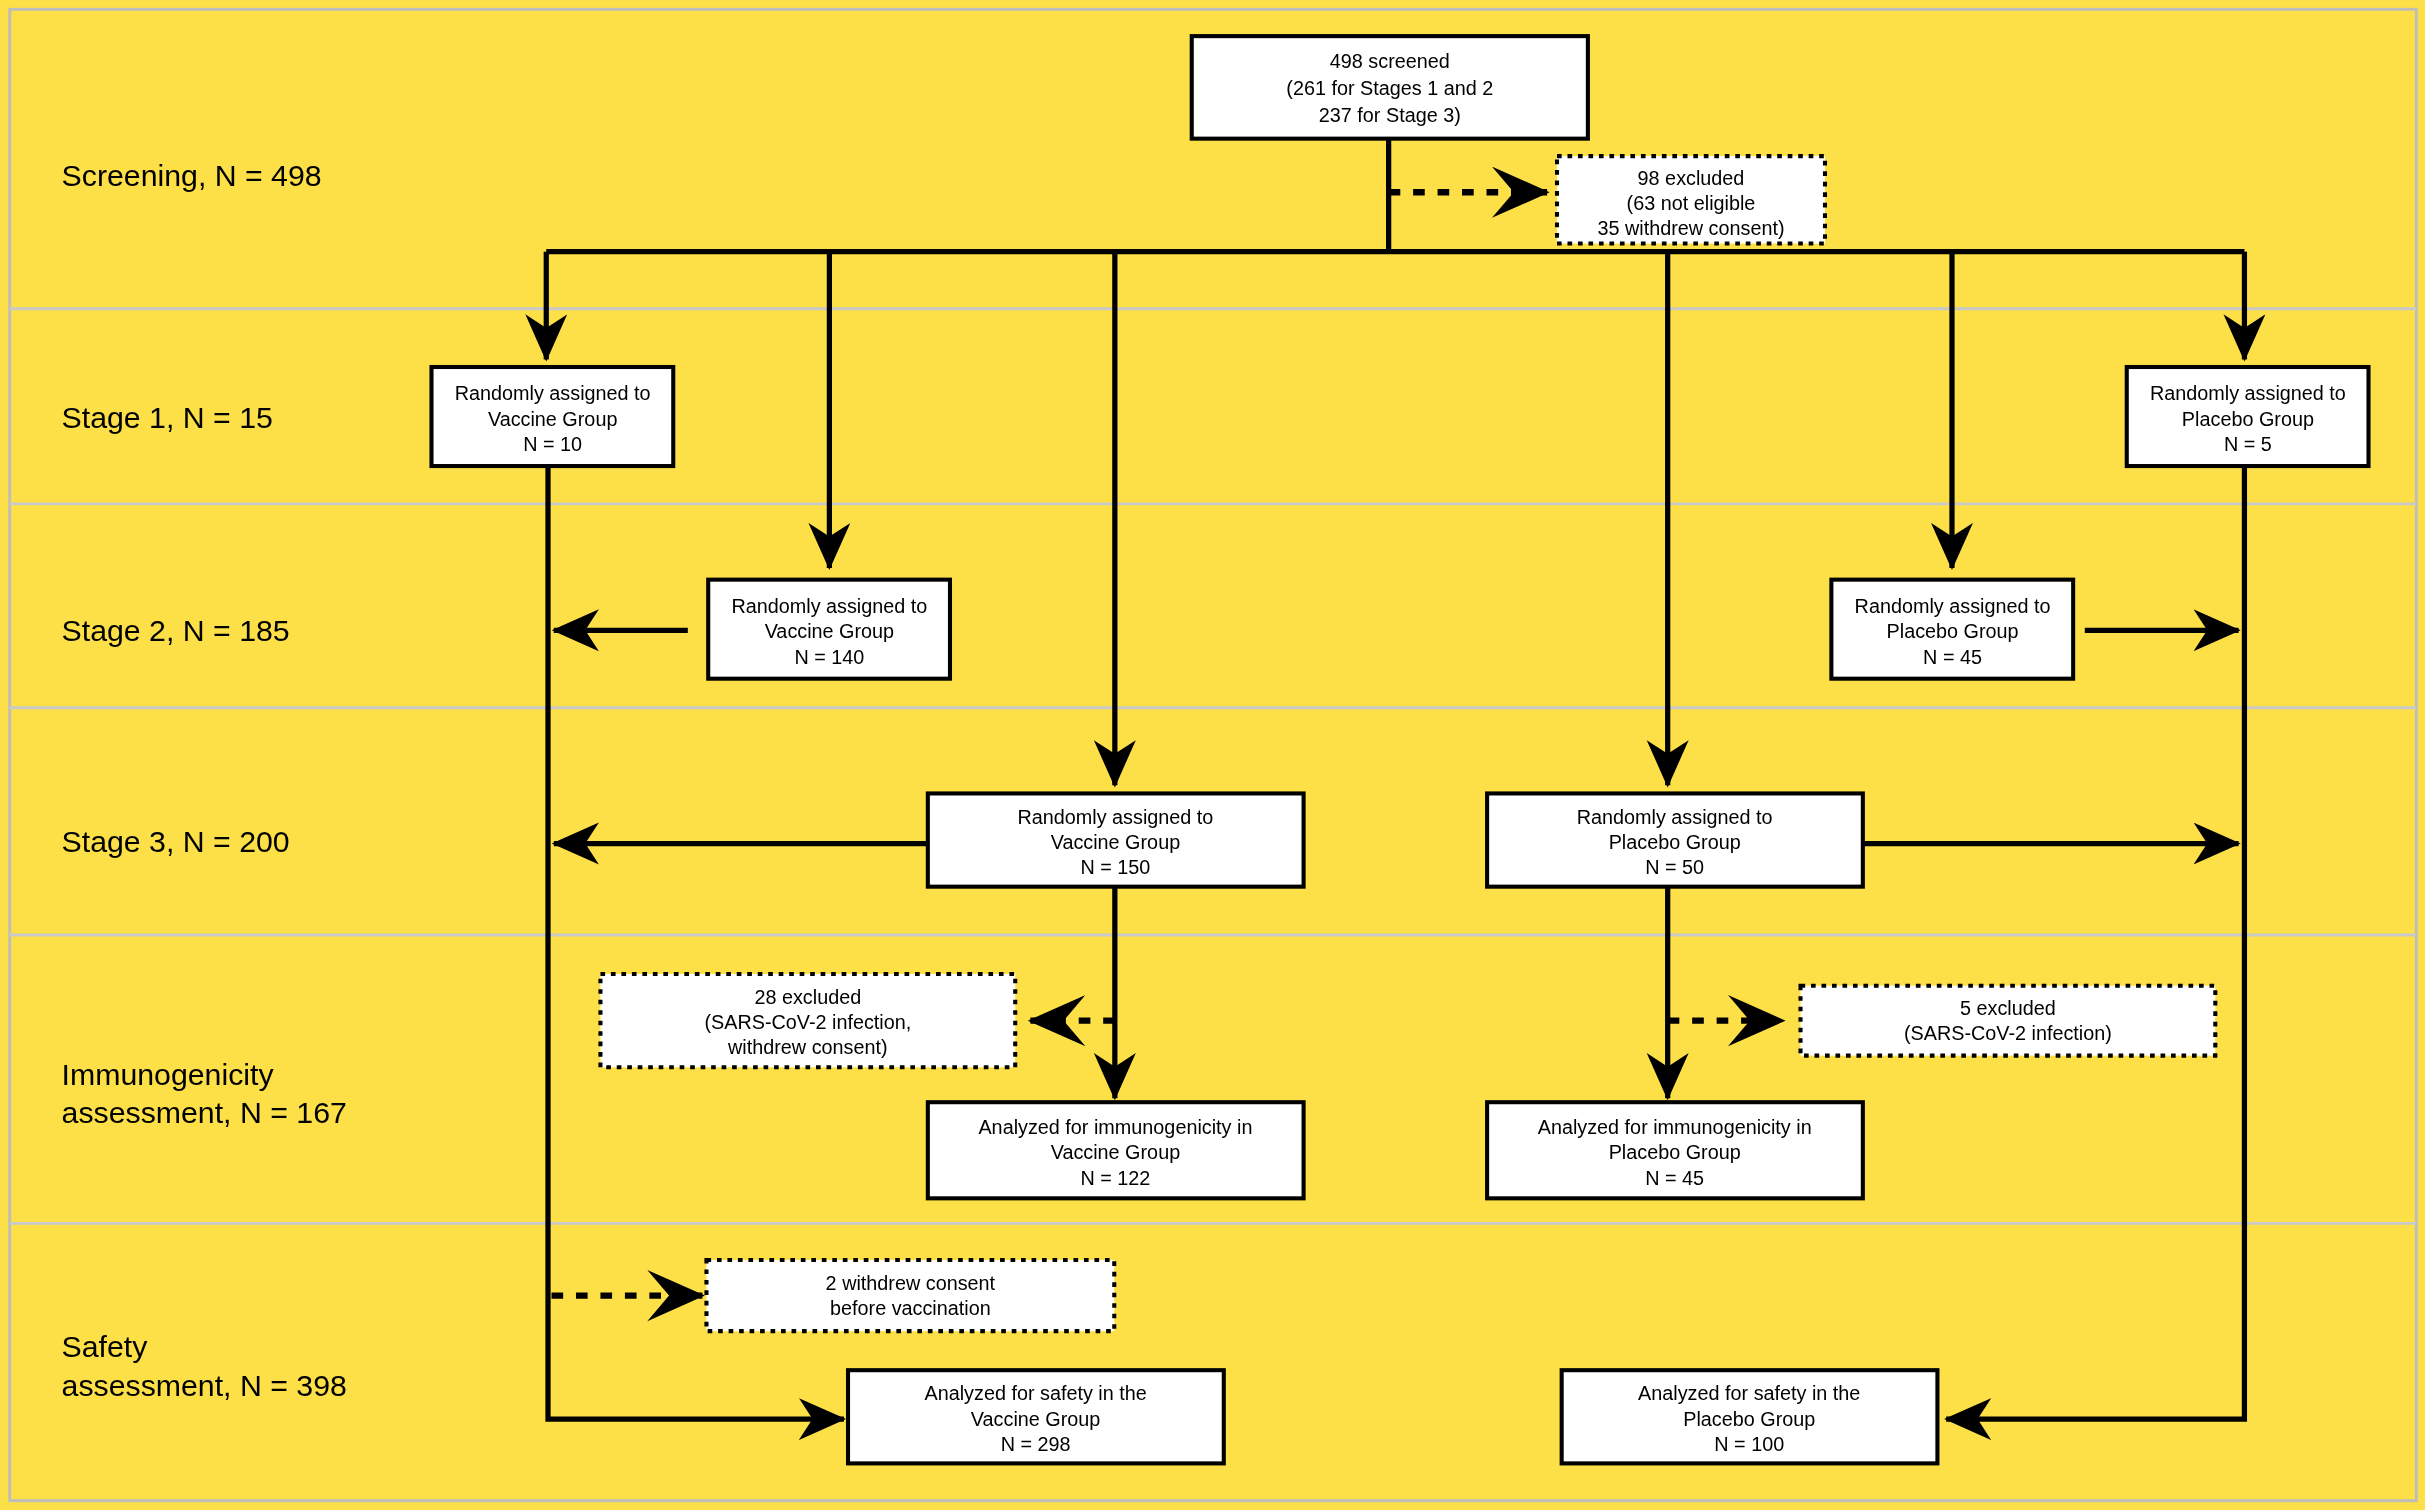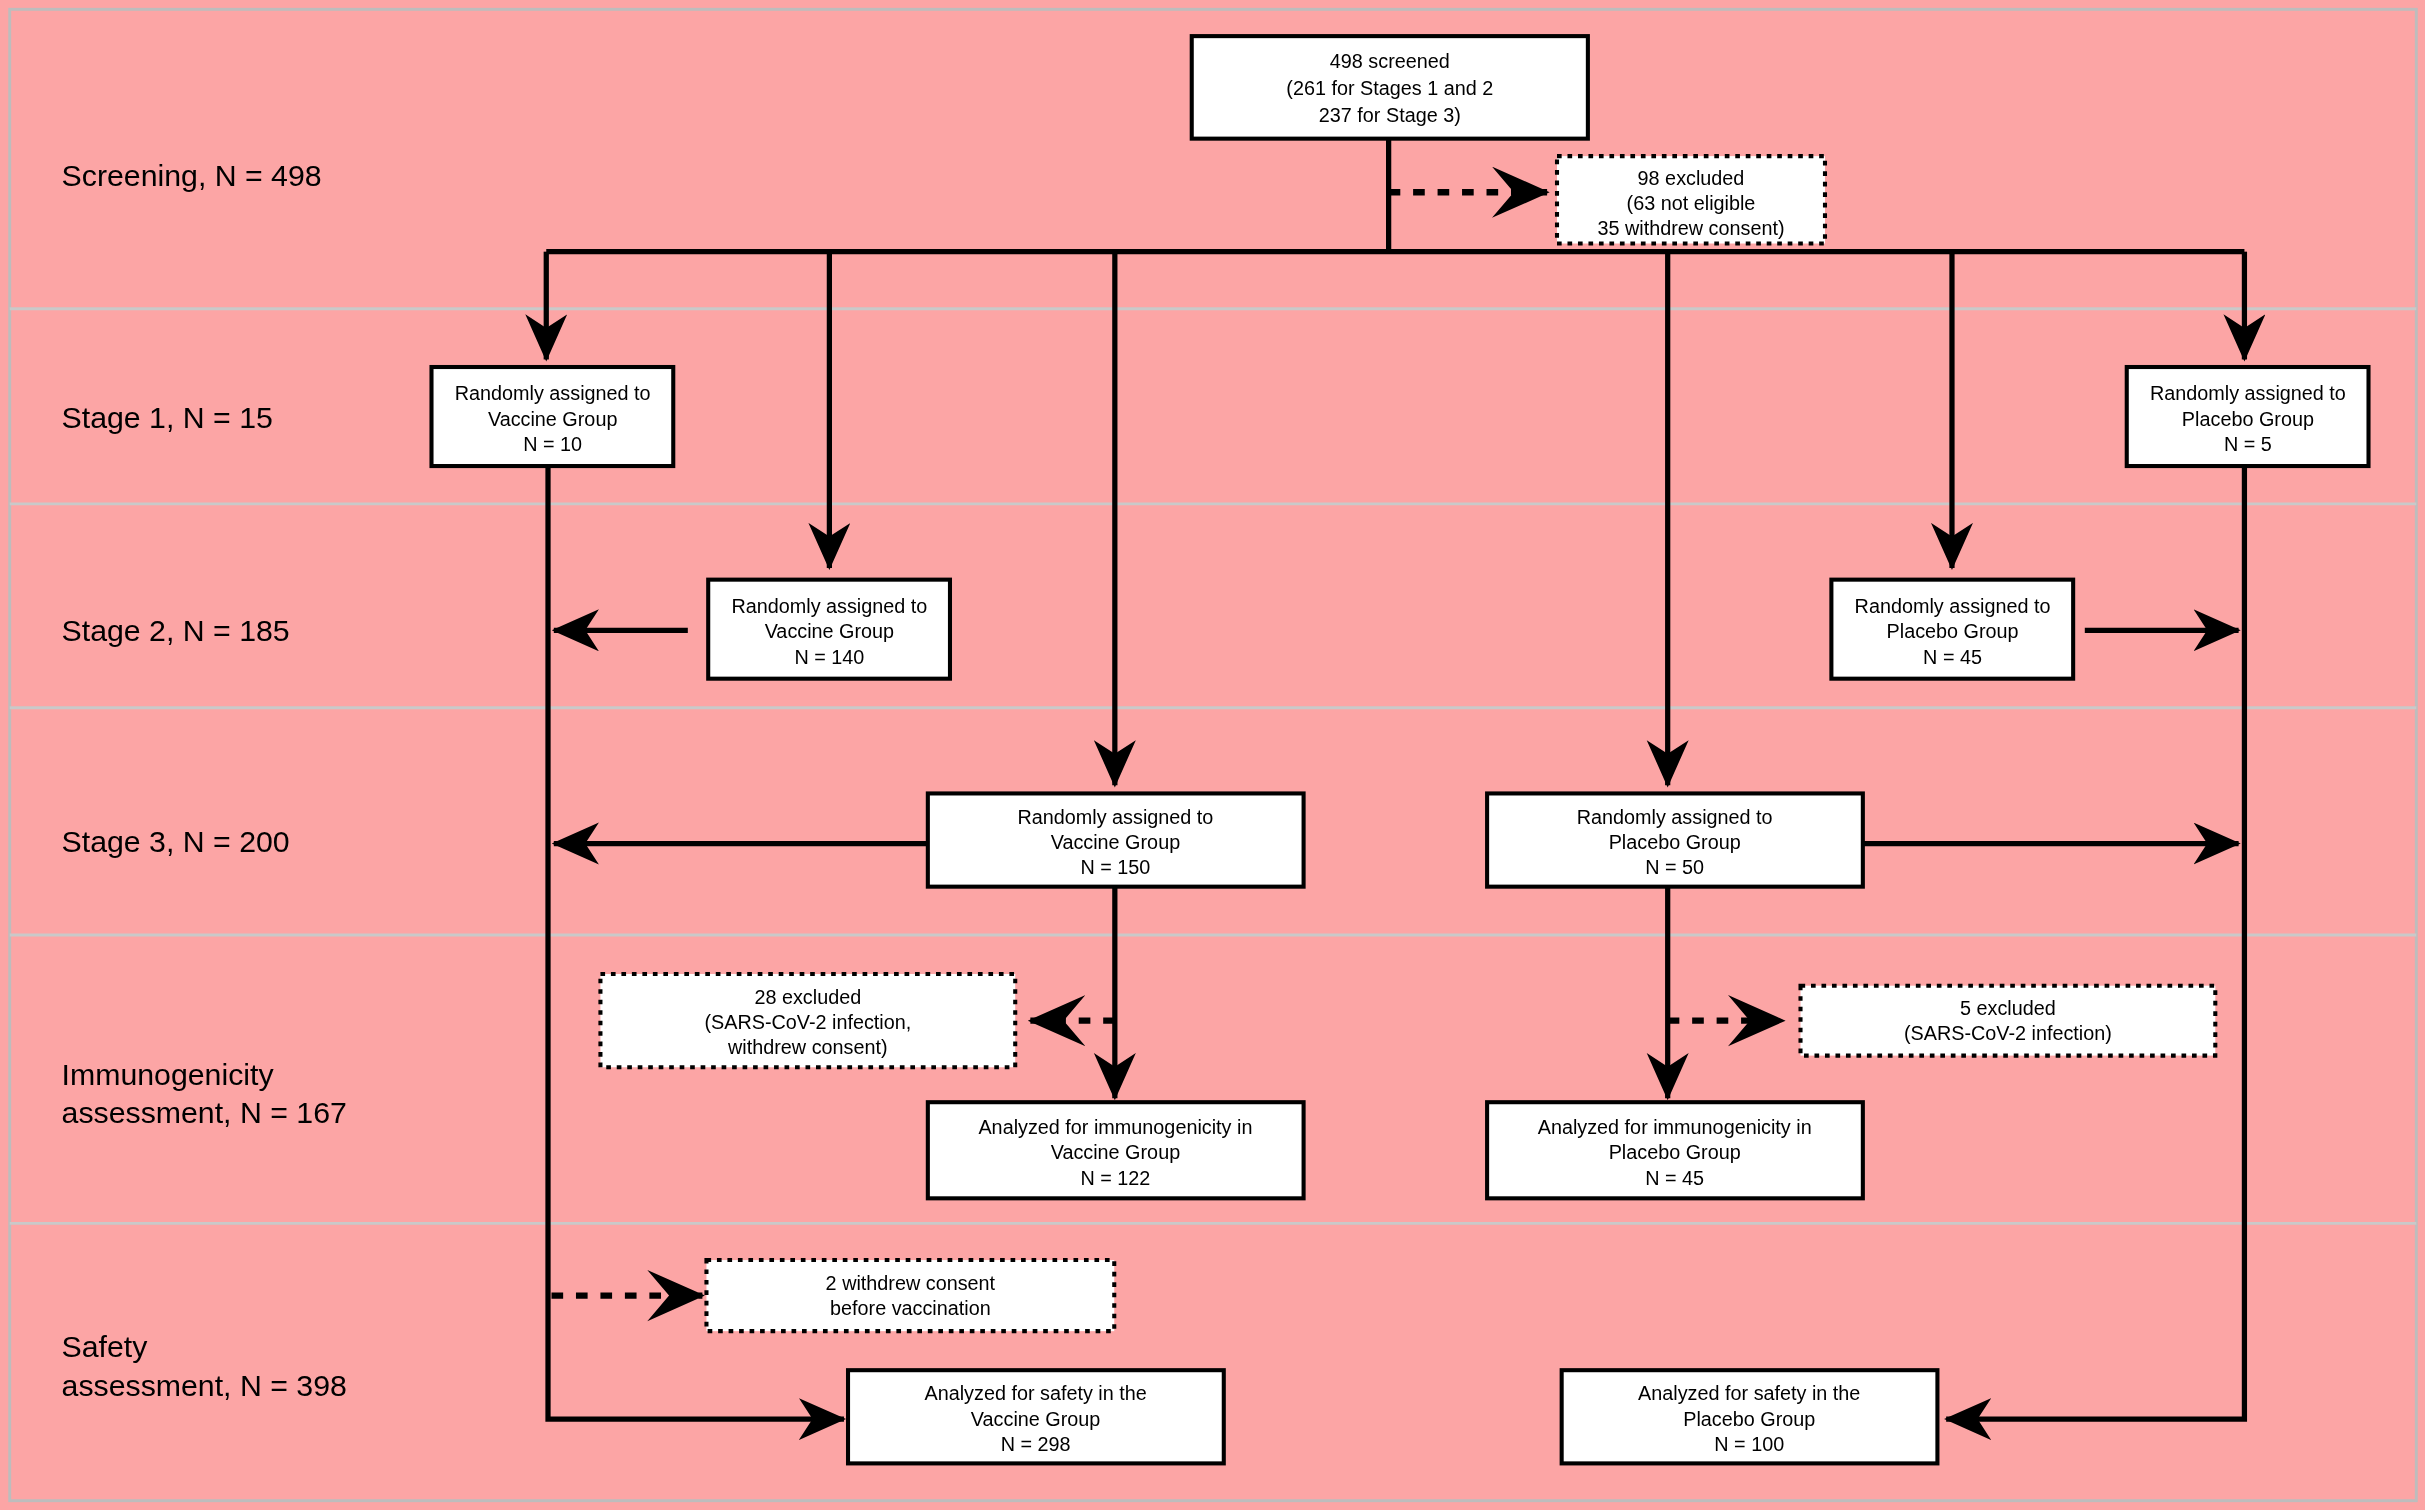--- a/index.html
+++ b/index.html
@@ -1,17 +1,17 @@
 <!DOCTYPE html>
 <html style="font-size:9.3px"><head>
 <meta charset="utf-8">
 <style>
   html,body{margin:0;padding:0;background:#ffffff;}
   body{font-family:"Liberation Sans",sans-serif;}
-  #stage{position:relative;width:2426px;height:1510px;background:#fca5a5;overflow:hidden;}
+  #stage{position:relative;width:2426px;height:1510px;background:#fde047;overflow:hidden;}
   #flow{position:absolute;left:0;top:0;width:2426px;height:1510px;}
   .boxtext{font-family:"Liberation Sans",sans-serif;font-size:34px;fill:#000;text-anchor:middle;}
   .rowlabel{font-family:"Liberation Sans",sans-serif;font-size:52px;fill:#000;text-anchor:start;}
   .solidbox{fill:#ffffff;stroke:#000000;stroke-width:7;}
   .dashbox{fill:#ffffff;stroke:#000000;stroke-width:7;stroke-dasharray:8 10;stroke-linecap:butt;}
   .rowline{stroke:#c9c9c9;stroke-width:5;}
   .frame{fill:none;stroke:#bdbdbd;stroke-width:5;}
   .conn{stroke:#000000;stroke-width:9;fill:none;}
   .dotconn{stroke:#000000;stroke-width:11;fill:none;stroke-dasharray:20 22;stroke-linecap:butt;}
 </style>

